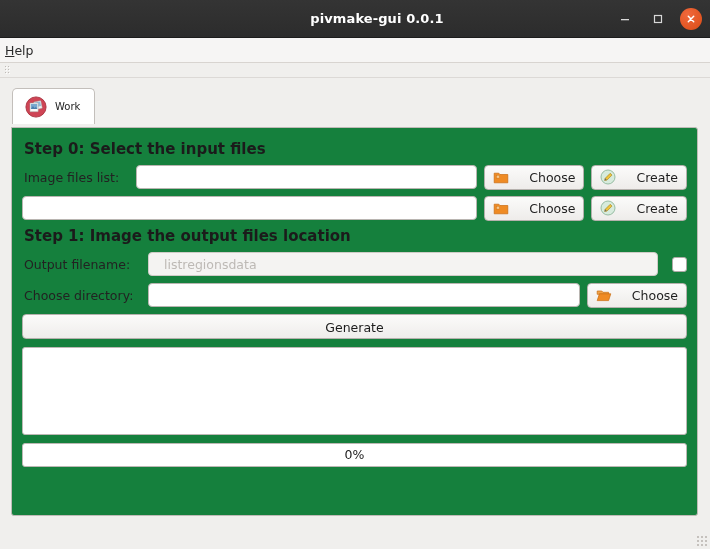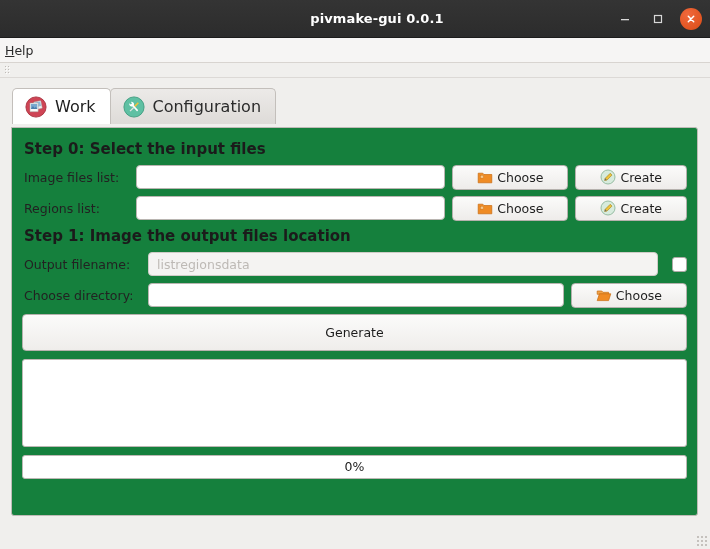--- a/index.html
+++ b/index.html
@@ -112,21 +112,21 @@
   .tab {
     display: inline-flex;
     align-items: center;
     gap: 8px;
     height: 36px;
     box-sizing: border-box;
     padding: 0 14px 0 12px;
     border: 1px solid #c3bfbb;
     border-bottom: none;
     border-radius: 5px 5px 0 0;
-    font-size: 16px;
+    font-size: 10px;
     color: #2b2b2b;
     vertical-align: bottom;
     position: relative;
   }
   .tab.active {
     background: #ffffff;
     z-index: 3;
     color: #1d1d1d;
   }
   .tab.inactive {
@@ -177,39 +177,39 @@
 
   .text-input {
     flex: 1 1 auto;
     height: 24px;
     box-sizing: border-box;
     border: 1px solid #b9b5b1;
     border-radius: 4px;
     background: #ffffff;
     font-size: 12.5px;
     color: #222222;
-    padding: 0 8px;
+    padding: 0 15px;
     outline: none;
     font-family: inherit;
   }
   .text-input.disabled {
     background: #f4f3f2;
     border-color: #cfcbc7;
     color: #b6b2ae;
   }
   .text-input::placeholder { color: #bdb9b5; }
 
   .btn {
     height: 25px;
     box-sizing: border-box;
     display: inline-flex;
     align-items: center;
     justify-content: center;
-    gap: 4px;
-    padding: 0 24px;
+    gap: 20px;
+    padding: 0 8px;
     margin-left: 7px;
     border: 1px solid #b5b1ad;
     border-radius: 4px;
     background: linear-gradient(to bottom, #fbfbfa 0%, #eeecea 100%);
     font-size: 12.5px;
     color: #1e1e1e;
     white-space: nowrap;
     font-family: inherit;
     flex: 0 0 auto;
   }
@@ -222,21 +222,21 @@
     border: 1px solid #aeaaa6;
     border-radius: 3px;
     background: #ffffff;
     margin-left: 14px;
     flex: 0 0 auto;
   }
 
   .generate-btn {
     display: block;
     width: 100%;
-    height: 37px;
+    height: 25px;
     box-sizing: border-box;
     margin: 0 0 8px 0;
     border: 1px solid #b5b1ad;
     border-radius: 4px;
     background: linear-gradient(to bottom, #fbfbfa 0%, #efedeb 100%);
     font-size: 12.5px;
     color: #1c1c1c;
     text-align: center;
     line-height: 23px;
     font-family: inherit;
@@ -331,35 +331,20 @@
         <rect x="10.5" y="6.2" width="8" height="8.6" rx="0.5" fill="#f3f1ee" stroke="#9a9894" stroke-width="0.5"></rect>
         <rect x="11.4" y="7.1" width="6.2" height="5" fill="#8fb6d6"></rect>
       </g>
       <g>
         <rect x="5.4" y="7.6" width="9" height="9.6" rx="0.6" fill="#fbfaf8" stroke="#9a9894" stroke-width="0.5"></rect>
         <rect x="6.4" y="8.6" width="7" height="5.6" fill="#79a8cf"></rect>
         <path d="M6.4 14.2 L8.6 10.8 L10.6 13.1 L11.9 11.8 L13.4 14.2 Z" fill="#4d7fae"></path>
       </g>
     </svg>
     <span class="tab-label">Work</span>
-  </div><div class="tab inactive">
-    <svg class="tab-icon" viewBox="0 0 24 24">
-      <circle cx="12" cy="12" r="11" fill="#5fc0a3"></circle>
-      <circle cx="12" cy="12" r="11" fill="none" stroke="#3f9c80" stroke-width="1"></circle>
-      <g transform="rotate(45 12 12)">
-        <rect x="11.2" y="5.4" width="1.8" height="6.4" fill="#f0c23c"></rect>
-        <rect x="10.9" y="11.4" width="2.4" height="1.4" fill="#8a8a8a"></rect>
-        <rect x="11.4" y="12.6" width="1.4" height="5.6" fill="#e4e4e2"></rect>
-      </g>
-      <g transform="rotate(-42 12 12)">
-        <path d="M11.2 5.6 a2.6 2.6 0 1 0 1.9 0 l0 2.0 l-1.9 0 Z" fill="#ffffff"></path>
-        <rect x="11.3" y="8.4" width="1.7" height="9.4" rx="0.7" fill="#ffffff"></rect>
-      </g>
-    </svg>
-    <span class="tab-label">Configuration</span>
   </div>
 </div>
 
 <div class="panel">
 
   <div class="step-heading">Step 0: Select the input files</div>
 
   <div class="form-row">
     <span class="field-label">Image files list:</span>
     <input class="text-input" type="text" value="" style="">
@@ -374,21 +359,20 @@
       <svg class="btn-icon" viewBox="0 0 16 16">
         <circle cx="8" cy="8" r="7" fill="#d7ebdd" stroke="#8fb79b" stroke-width="0.9"></circle>
         <path d="M4.6 11.4 L5.2 9.3 L10.2 4.3 L12.0 6.1 L7.0 11.1 Z" fill="#f0c23c" stroke="#9a7d1a" stroke-width="0.6"></path>
         <path d="M4.6 11.4 L5.2 9.3 L6.7 10.8 Z" fill="#6b6b6b"></path>
       </svg>
       <span>Create</span>
     </button>
   </div>
 
   <div class="form-row">
-    <span class="field-label">Regions list:</span>
     <input class="text-input" type="text" value="" style="">
     <button class="btn">
       <svg class="btn-icon" viewBox="0 0 16 16">
         <path d="M1.2 4.2 h4.6 l1.2 1.3 h7.8 v8.3 h-13.6 z" fill="#ef8b24" stroke="#c96c10" stroke-width="0.7"></path>
         <rect x="3.4" y="6.2" width="3.1" height="2.9" fill="#f6c98e" stroke="#c96c10" stroke-width="0.4"></rect>
       </svg>
       <span>Choose</span>
     </button>
     <button class="btn">
       <svg class="btn-icon" viewBox="0 0 16 16">

